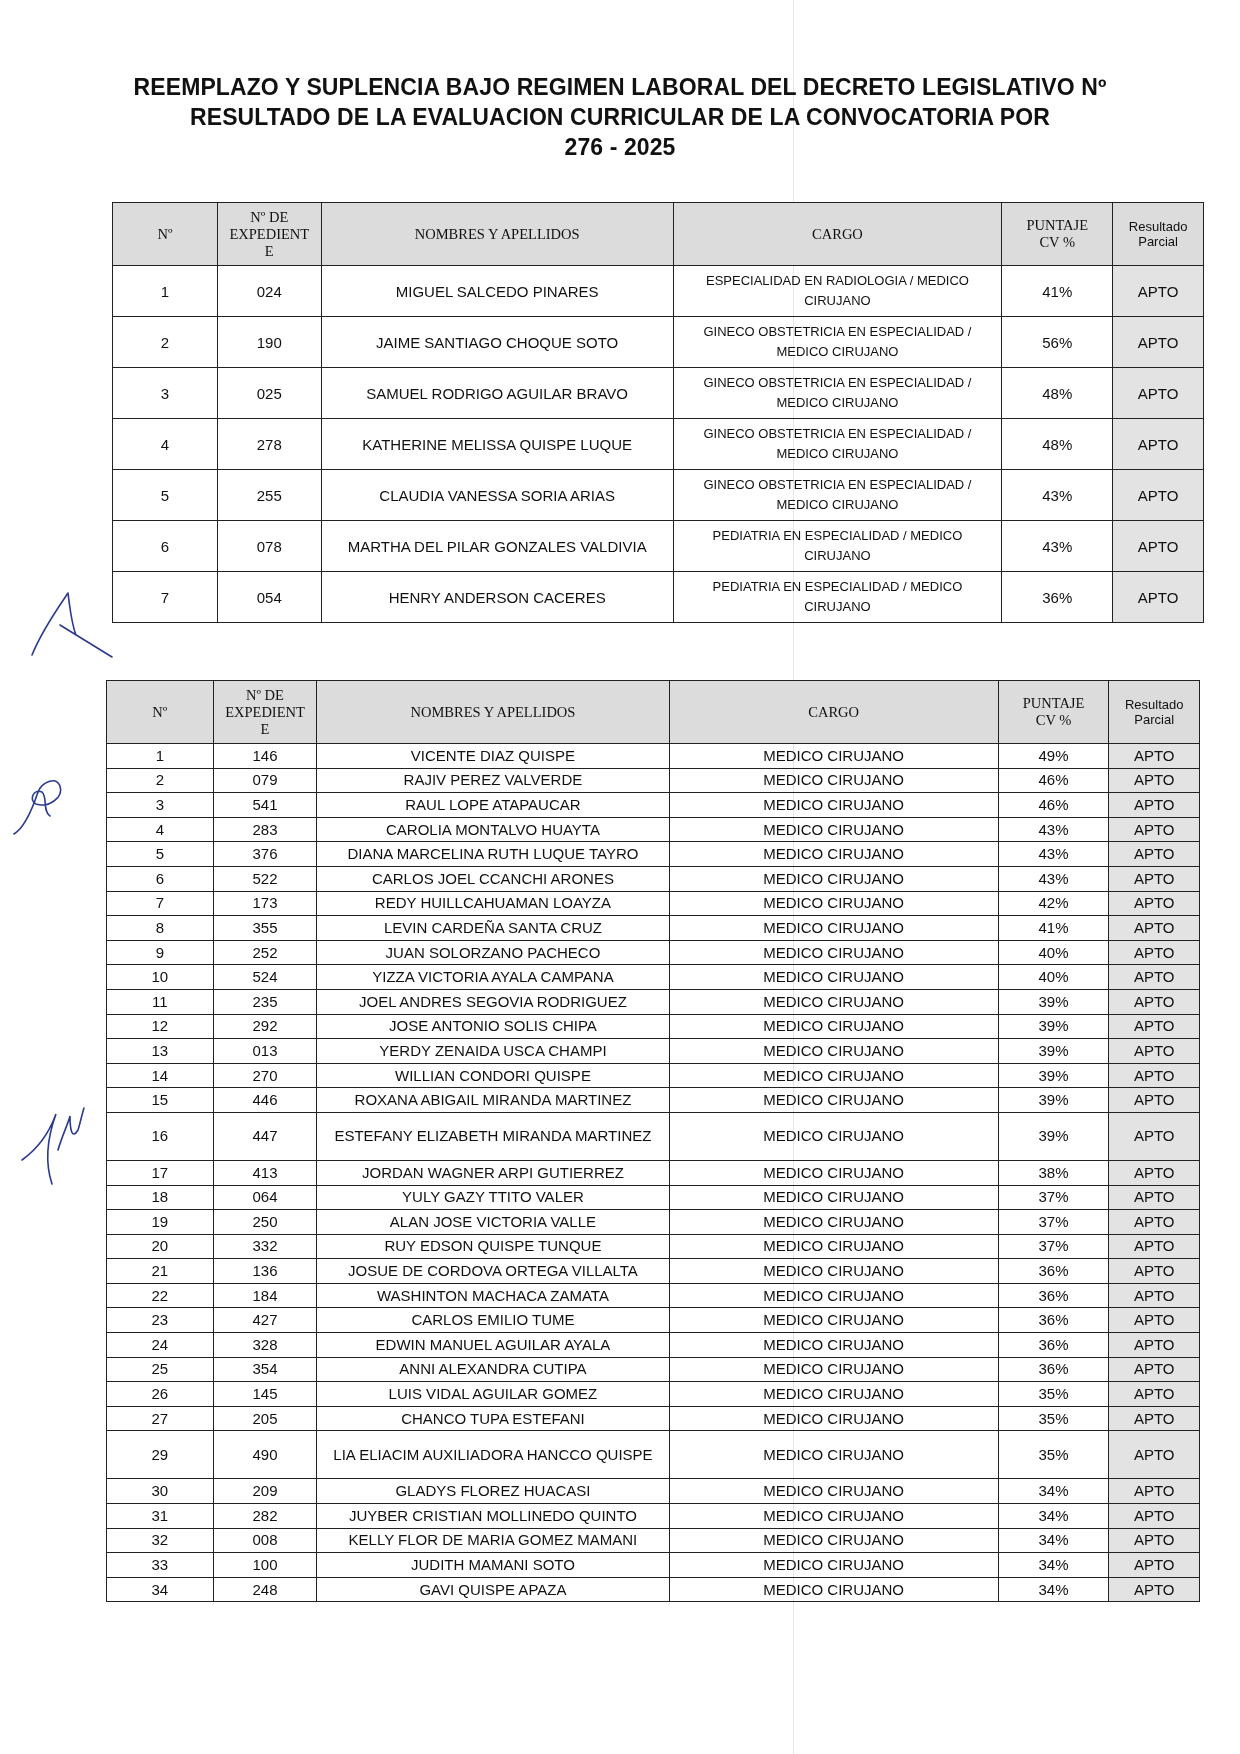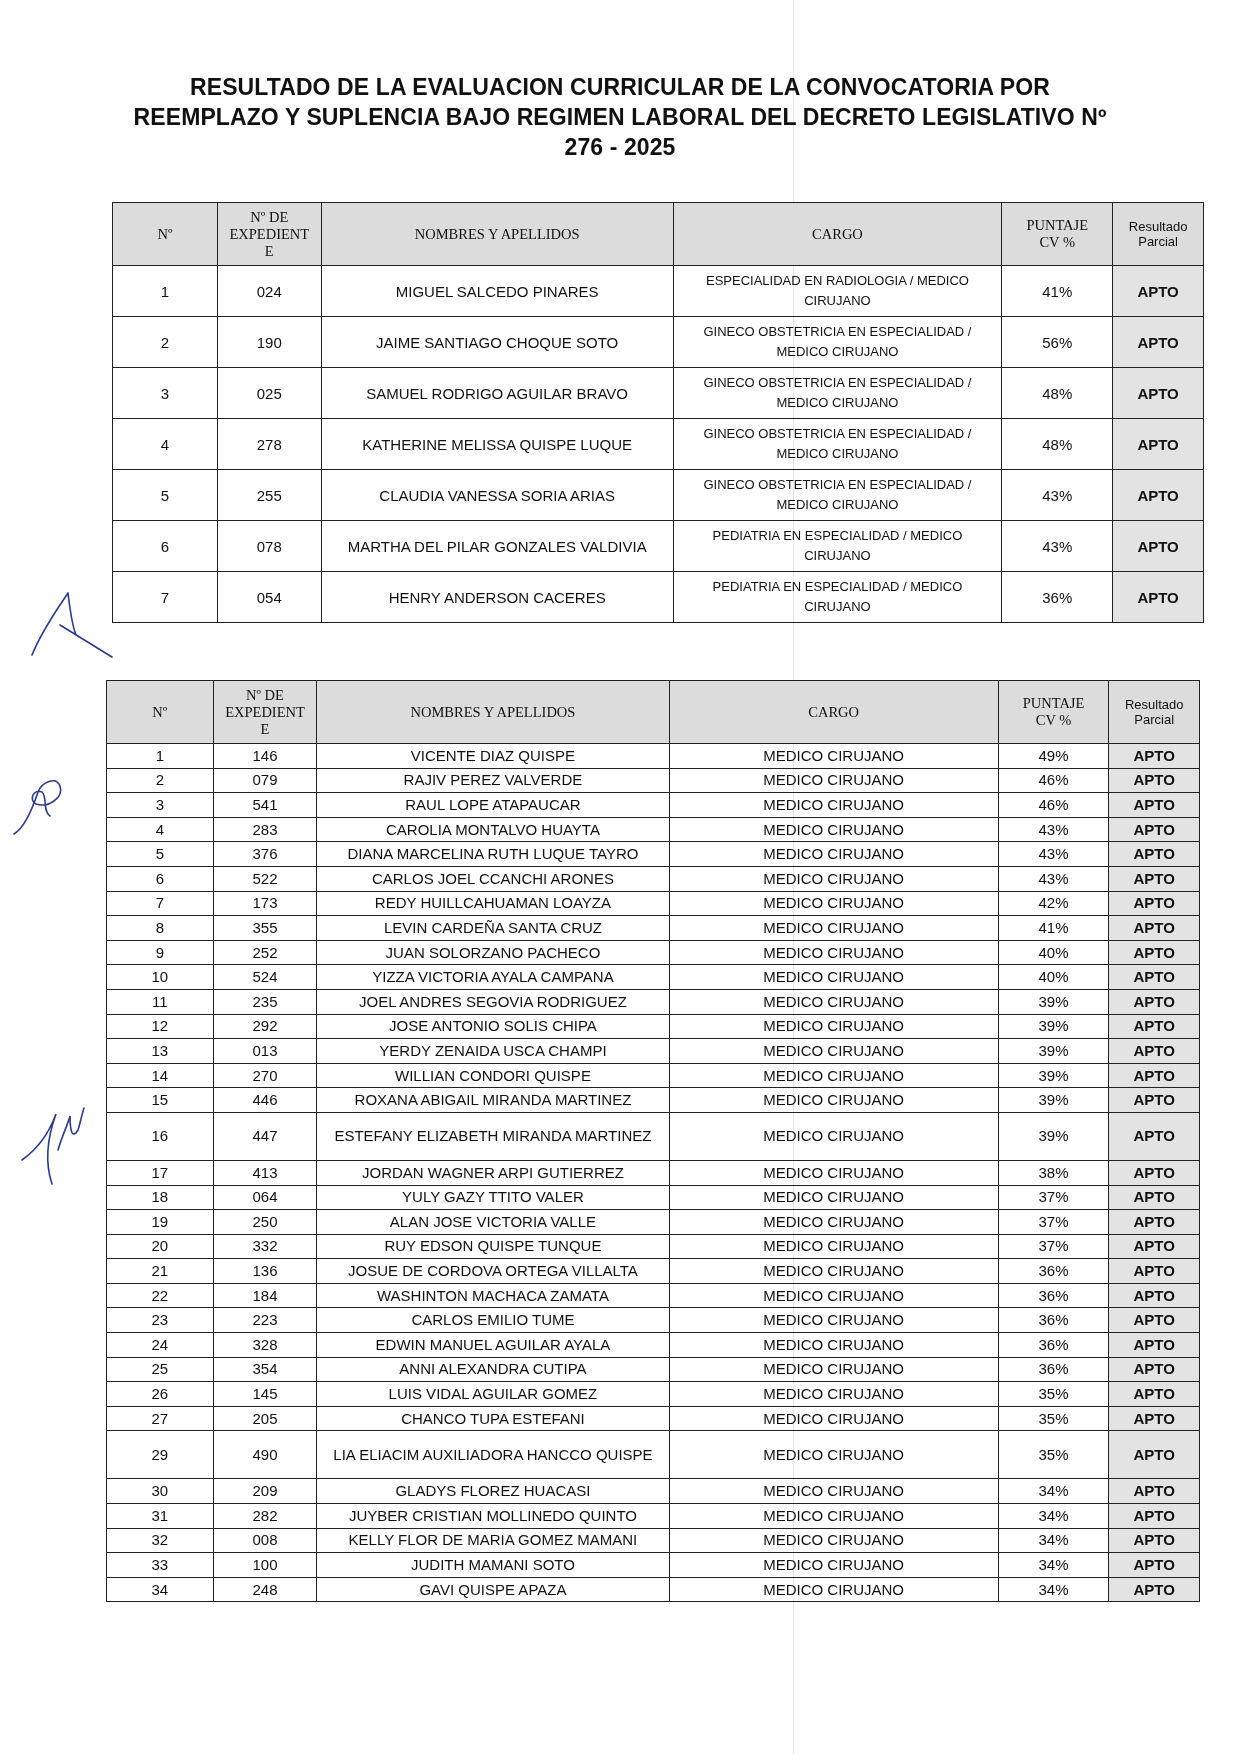--- a/index.html
+++ b/index.html
@@ -19,41 +19,41 @@
       position: absolute; border-collapse: collapse; table-layout: fixed;
       font-family: "Liberation Sans", sans-serif; font-size: 15px;
     }
     table.grid td, table.grid th {
       border: 1.5px solid #222; text-align: center; vertical-align: middle; padding: 0 4px;
     }
     table.grid thead th {
       background: #dcdcdc; font-family: "Liberation Serif", serif; font-weight: normal; font-size: 14.5px; line-height: 17px;
     }
     table.grid thead th.res { font-family: "Liberation Sans", sans-serif; font-size: 13px; line-height: 15px; }
-    td.apto { background: #e3e3e3; font-weight: bold; font-size: 15px; }
+    td.apto { background: #e3e3e3; font-weight: normal; font-size: 15px; }
     #table1 { left: 112px; top: 202px; width: 1092px; }
     #table1 tbody tr { height: 51px; }
     #table1 tbody td.cargo { line-height: 20px; font-size: 13px; }
     #table1 thead tr { height: 63px; }
     #table2 { left: 106px; top: 680px; width: 1094px; }
     #table2 thead tr { height: 63px; }
     #table2 tbody tr { height: 24.6px; }
     #table2 tbody tr.tall { height: 48px; margin-top: 17px; }
     #table2 tbody td { font-size: 15px; line-height: 18px; padding-top: 0; padding-bottom: 0; }
     .sig { position: absolute; }
   </style>
 </head>
 <body>
 
 <div class="page">
   <div class="fold-line"></div>
 
   <div class="title">
+    <div>REEMPLAZO Y SUPLENCIA BAJO REGIMEN LABORAL DEL DECRETO LEGISLATIVO Nº</div>
     <div>RESULTADO DE LA EVALUACION CURRICULAR DE LA CONVOCATORIA POR</div>
-    <div>REEMPLAZO Y SUPLENCIA BAJO REGIMEN LABORAL DEL DECRETO LEGISLATIVO Nº</div>
     <div>276 - 2025</div>
   </div>
 
   <table class="grid" id="table1">
     <colgroup>
       <col style="width:104px">
         <col style="width:103px">
         <col style="width:349px">
       <col style="width:326px">
         <col style="width:110px">
@@ -340,21 +340,21 @@
         <tr>
           <td>22</td>
           <td>184</td>
           <td>WASHINTON MACHACA ZAMATA</td>
           <td>MEDICO CIRUJANO</td>
           <td>36%</td>
           <td class="apto">APTO</td>
         </tr>
         <tr>
           <td>23</td>
-          <td>223</td>
+          <td>427</td>
           <td>CARLOS EMILIO TUME</td>
           <td>MEDICO CIRUJANO</td>
           <td>36%</td>
           <td class="apto">APTO</td>
         </tr>
         <tr>
           <td>24</td>
           <td>328</td>
           <td>EDWIN MANUEL AGUILAR AYALA</td>
           <td>MEDICO CIRUJANO</td>

